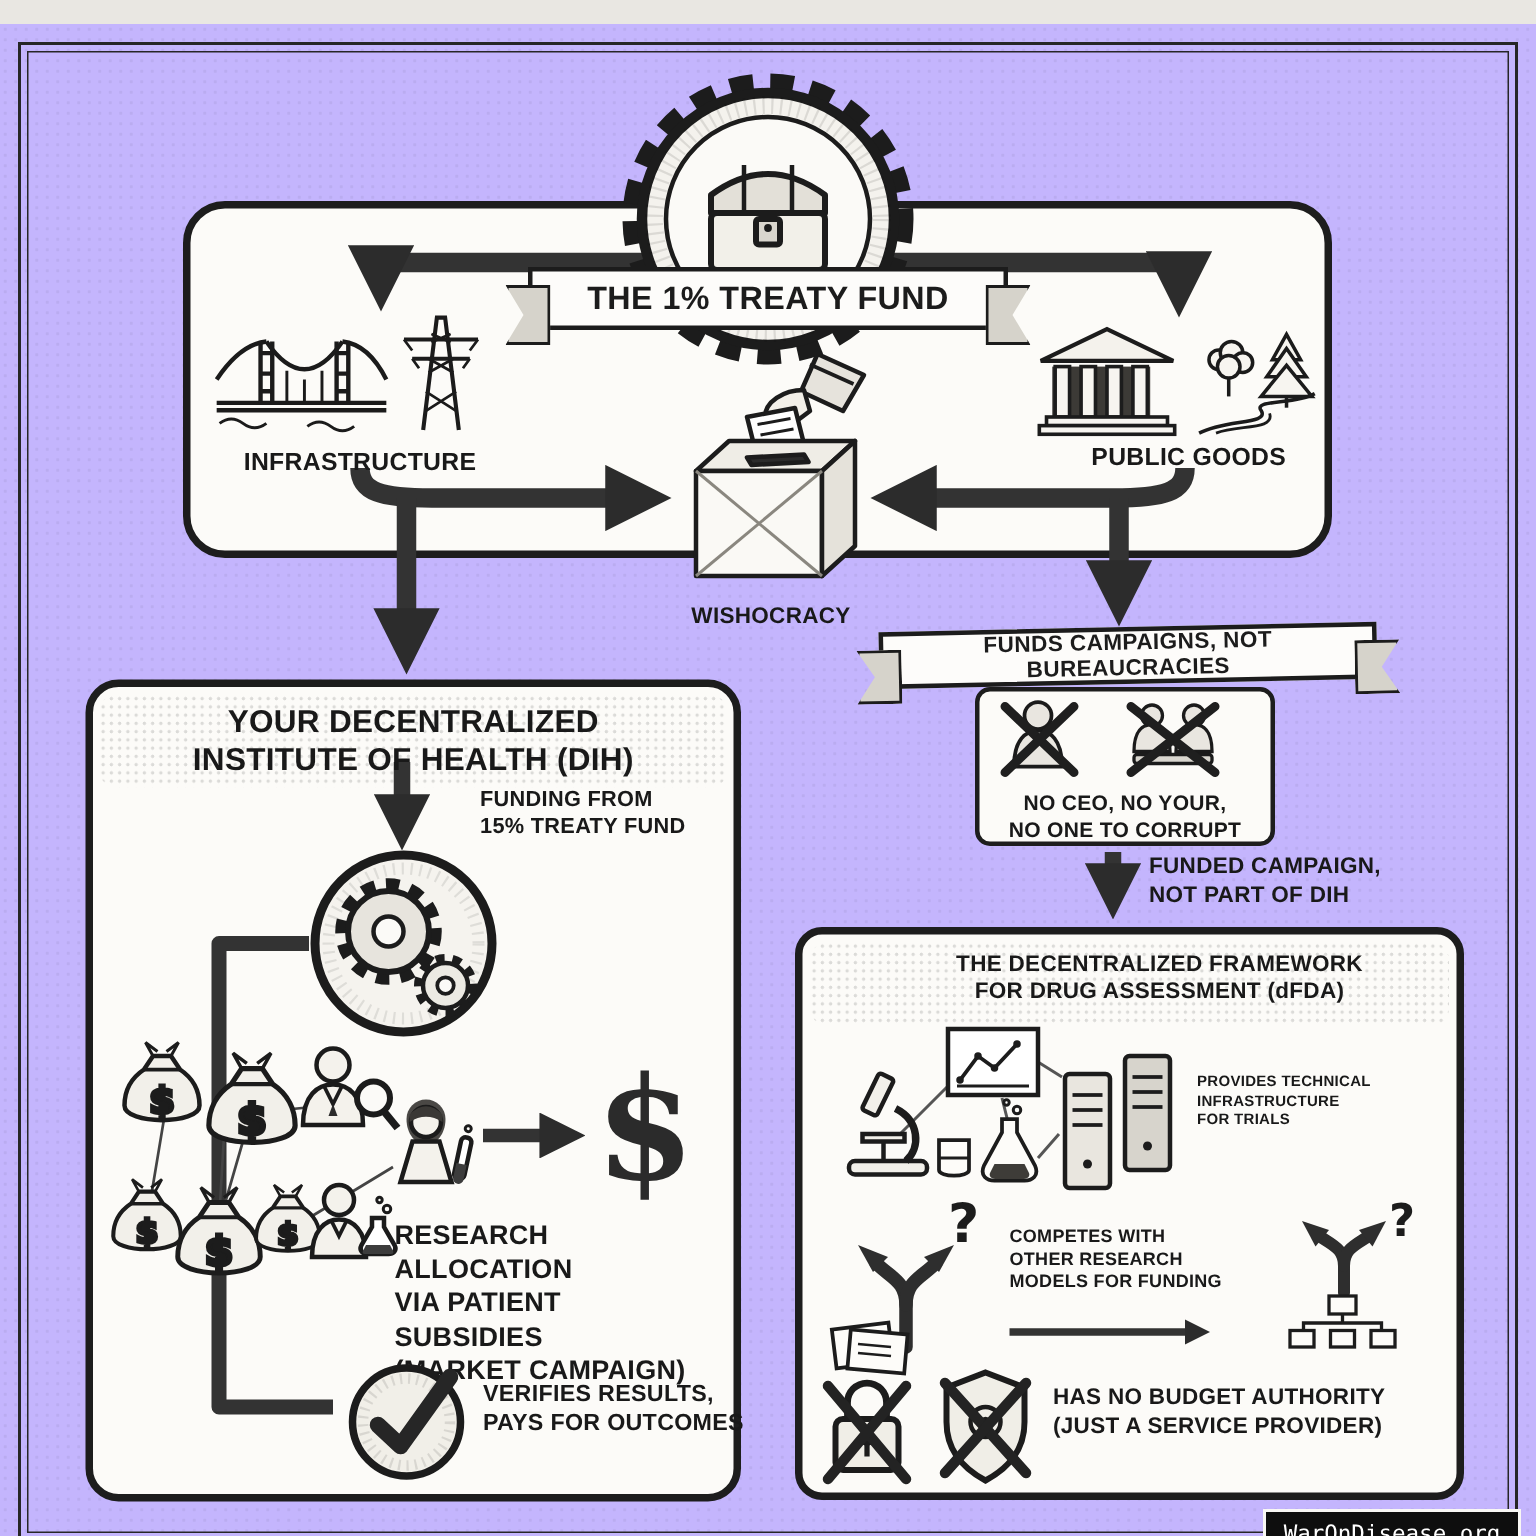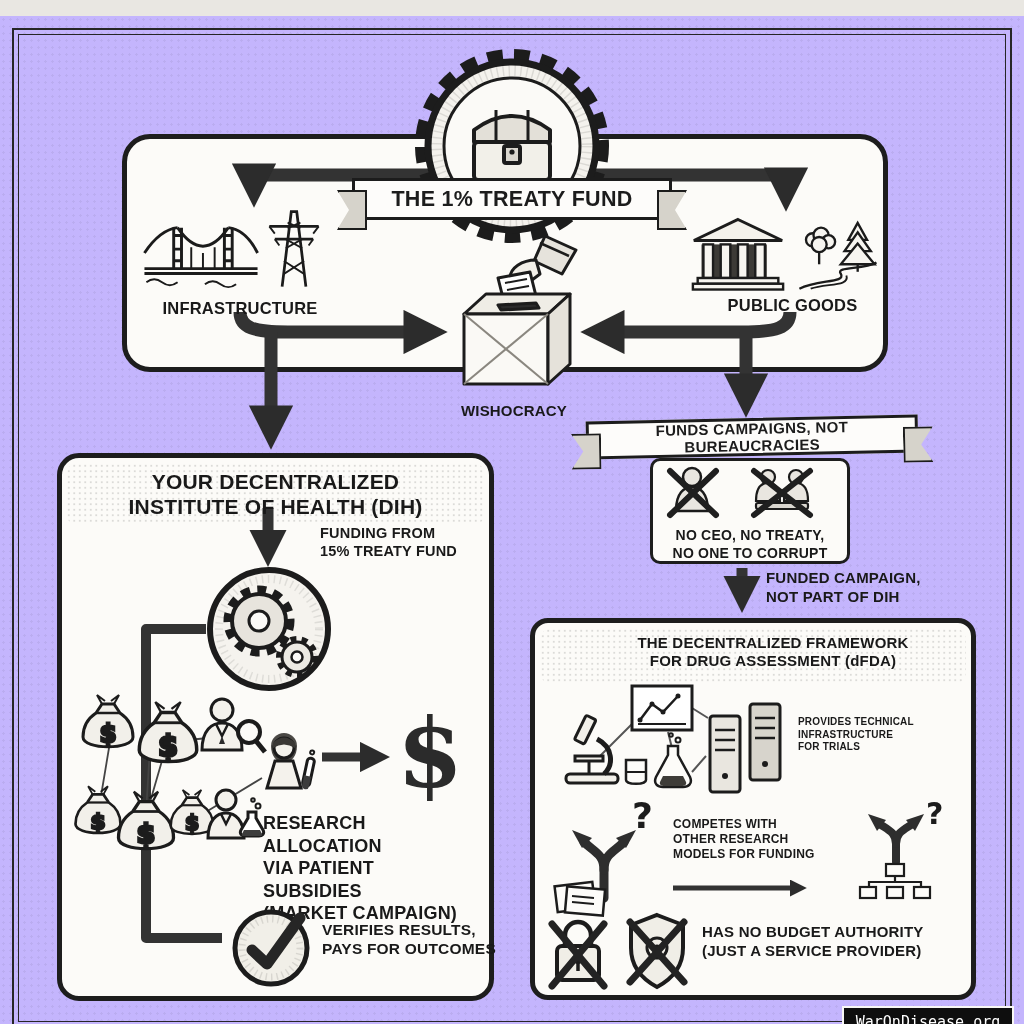--- a/index.html
+++ b/index.html
@@ -338,21 +338,21 @@
         <path d="M2,36 C2,22 8,18 14,18 C20,18 26,22 26,36 Z"></path>
         <rect x="-26" y="38" width="52" height="6" rx="2" fill="#d9d6cf"></rect>
       </g>
       <g stroke="#1f1f1f" stroke-width="6" stroke-linecap="round">
         <line x1="94" y1="8" x2="150" y2="52"></line>
           <line x1="150" y1="8" x2="94" y2="52"></line>
       </g>
     </g>
   </svg>
   <div class="label center" id="lbl-noceo">
-    <span>NO CEO, NO TREATY,</span>
+    <span>NO CEO, NO YOUR,</span>
     <span>NO ONE TO CORRUPT</span>
   </div>
   <div class="label" id="lbl-funded">
     <span>FUNDED CAMPAIGN,</span>
     <span>NOT PART OF DIH</span>
   </div>
 
   <div class="label center" id="lbl-dfda-title">
     <span>THE DECENTRALIZED FRAMEWORK</span>
     <span>FOR DRUG ASSESSMENT (dFDA)</span>

